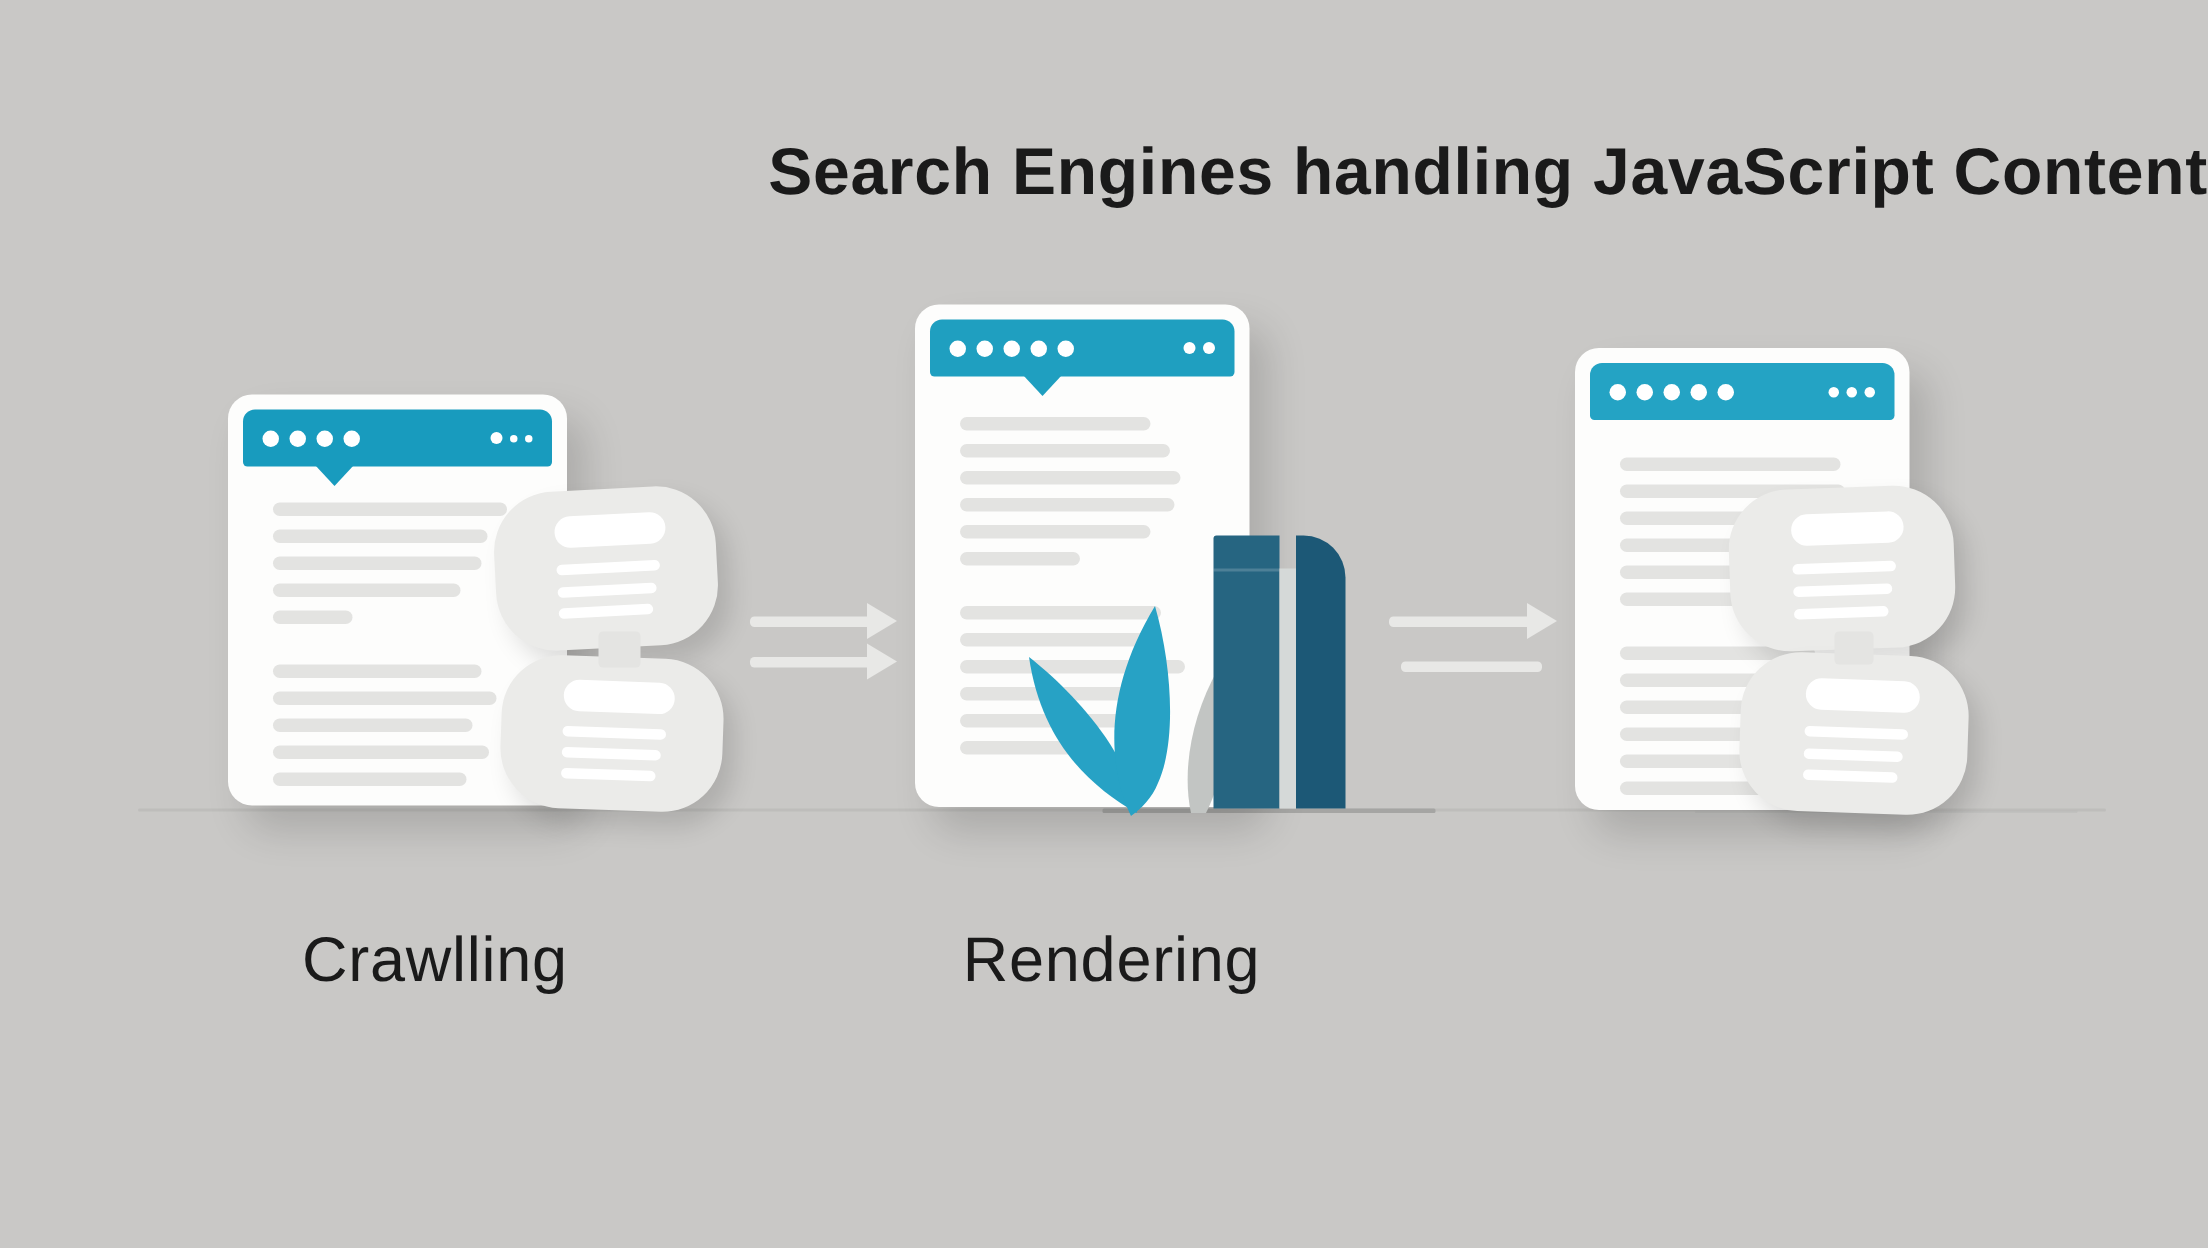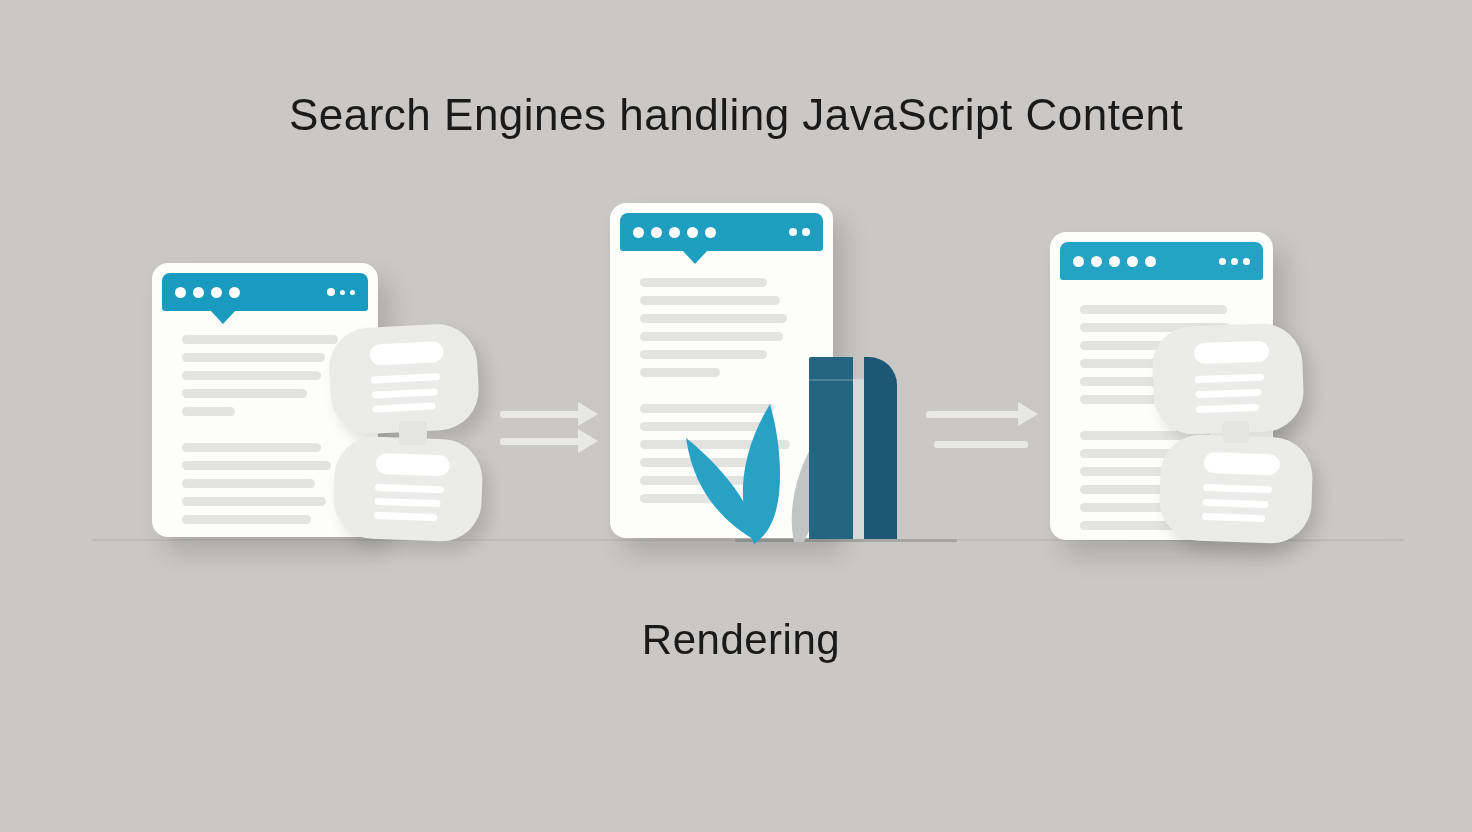--- a/index.html
+++ b/index.html
@@ -2,22 +2,22 @@
 <html style="--bg: #c9c8c6; --text: #1a1a1a; --win-body: #fdfdfc; --win-line: #e3e3e1; --bubble: #ebebe9; --connector: #e4e4e2; --arrow: #e8e8e6; --ground: #b9b9b7; --ground-dark: #a5a5a3;"><head>
 <meta charset="utf-8">
 <style>
   html,body{margin:0;padding:0;background:#c9c8c6;}
   .canvas{
     position:relative;width:1472px;height:832px;overflow:hidden;
     background:var(--bg,#c9c8c6);
     font-family:"Liberation Sans", sans-serif;
   }
   .title{
-    position:absolute;top:90px;left:0;width:100%;text-align:center;
-    font-size:44px;font-weight:400;letter-spacing:.5px;color:var(--text,#1a1a1a);
+    position:absolute;top:90px;left:0;width:100%;text-align:right;
+    font-size:44px;font-weight:700;letter-spacing:.5px;color:var(--text,#1a1a1a);
     z-index:9;
   }
   .stage-label{
     position:absolute;top:616px;transform:translateX(-50%);
     font-size:42px;font-weight:400;letter-spacing:.5px;color:var(--text,#1a1a1a);
     z-index:9;
   }
   .ground{position:absolute;height:2px;background:var(--ground,#b9b9b7);border-radius:1px;z-index:1;}
   .win{
     position:absolute;background:var(--win-body,#fdfdfc);border-radius:16px;
@@ -59,20 +59,21 @@
   <div class="ground" style="left:92px;top:539px;width:1312px;opacity:.75;"></div>
   <div class="ground" style="left:735px;top:539px;width:222px;height:3px;background:var(--ground-dark,#a5a5a3);"></div>
   <div class="ground" style="left:1130px;top:540px;width:255px;opacity:.5;"></div>
 
   <svg class="plant" viewBox="0 0 152 148" xmlns="http://www.w3.org/2000/svg">
     <path d="M132,144 C146,116 150,82 140,48 C122,80 116,116 122,144 Z" fill="#c2c5c3"></path>
     <path d="M86,144 C54,126 22,96 14,40 C32,54 54,76 68,98 C80,117 85,132 86,144 Z" fill="#27a2c5"></path>
     <path d="M82,146 C66,112 64,62 98,6 C110,48 112,98 100,124 C96,134 89,141 82,146 Z" fill="#27a2c5"></path>
   </svg>
 
+  <div class="stage-label" style="left:290px;">Crawlling</div>
   <div class="stage-label" style="left:741px;text-align:right;">Rendering</div>
 
 <div class="win" style="left: 152px; top: 263px; width: 226px; height: 274px;">
       <div class="win-header" style="height: 38px; background: rgb(24, 155, 190);">
         <div class="dots">
           <div class="dot" style="width: 11px; height: 11px;"></div>
           <div class="dot" style="width: 11px; height: 11px;"></div>
           <div class="dot" style="width: 11px; height: 11px;"></div>
           <div class="dot" style="width: 11px; height: 11px;"></div>
         </div>

